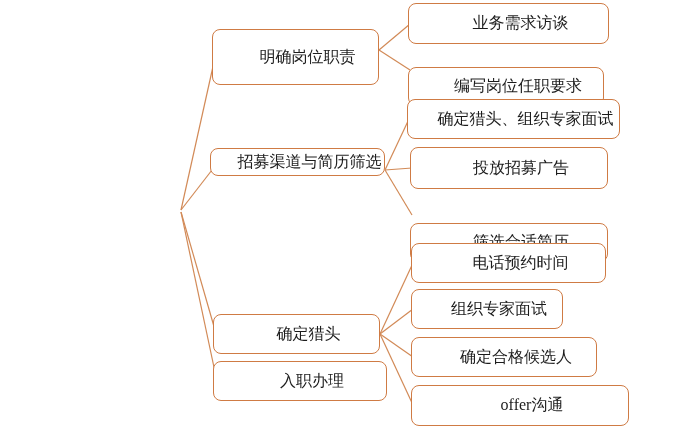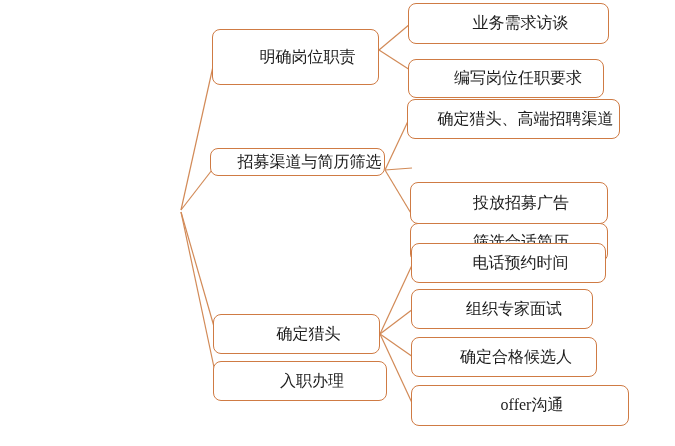--- a/index.html
+++ b/index.html
@@ -49,26 +49,26 @@
     font-weight: bold;
     color: #000000;
   }
   
   .p-root { left: 12px;  top: 195px; width: 168px; height: 42px; }
   .p-b0   { left: 212px; top: 29px;  width: 167px; height: 56px; }
   .p-b1   { left: 210px; top: 148px; width: 175px; height: 28px; }
   .p-b2   { left: 213px; top: 314px; width: 167px; height: 40px; }
   .p-b3   { left: 213px; top: 361px; width: 174px; height: 40px; }
   .p-c00  { left: 408px; top: 3px;   width: 201px; height: 41px; }
-  .p-c01  { left: 408px; top: 59px;  width: 196px; height: 39px; }
+  .p-c01  { left: 408px; top: 67px;  width: 196px; height: 39px; }
   .p-c10  { left: 407px; top: 99px;  width: 213px; height: 40px; }
-  .p-c11  { left: 410px; top: 147px; width: 198px; height: 42px; margin-top: 35px; }
+  .p-c11  { left: 410px; top: 147px; width: 198px; height: 42px; }
   .p-c12  { left: 410px; top: 195px; width: 198px; height: 39px; margin-top: 28px; }
   .p-c20  { left: 411px; top: 243px; width: 195px; height: 40px; }
-  .p-c21  { left: 411px; top: 289px; width: 182px; height: 40px; }
+  .p-c21  { left: 411px; top: 289px; width: 152px; height: 40px; }
   .p-c22  { left: 411px; top: 337px; width: 186px; height: 40px; }
   .p-c23  { left: 411px; top: 385px; width: 218px; height: 41px; font-family: Liberation Serif, serif; }
 </style>
 </head>
 <body>
 
 <div class="canvas">
 
   <svg class="connectors" viewBox="0 0 675 446" xmlns="http://www.w3.org/2000/svg">
 
@@ -92,21 +92,21 @@
 
 
   <div class="node p-b0">明确岗位职责</div>
   <div class="node p-b1">招募渠道与简历筛选</div>
   <div class="node p-b2">确定猎头</div>
   <div class="node p-b3">入职办理</div>
 
   <div class="node p-c00">业务需求访谈</div>
   <div class="node p-c01">编写岗位任职要求</div>
 
-  <div class="node p-c10">确定猎头、高端招聘渠道</div>
+  <div class="node p-c10">确定猎头、组织专家面试</div>
   <div class="node p-c11">投放招募广告</div>
   <div class="node p-c12">筛选合适简历</div>
 
   <div class="node p-c20">电话预约时间</div>
   <div class="node p-c21">组织专家面试</div>
   <div class="node p-c22">确定合格候选人</div>
   <div class="node p-c23">offer沟通</div>
 
 </div>
 

